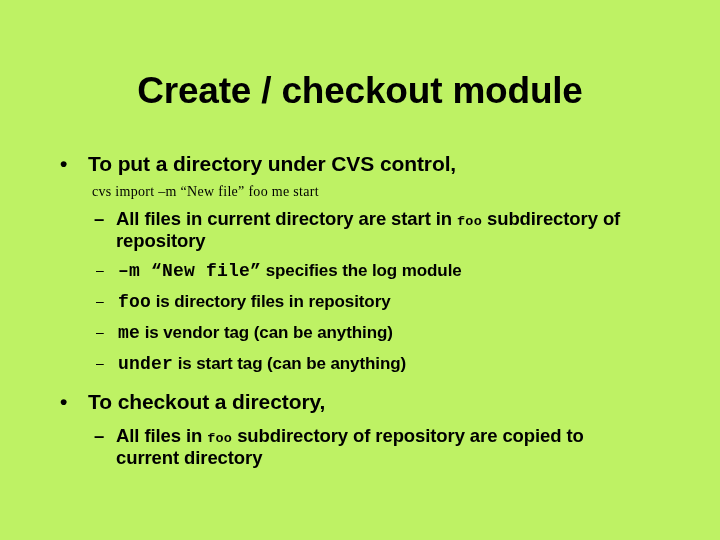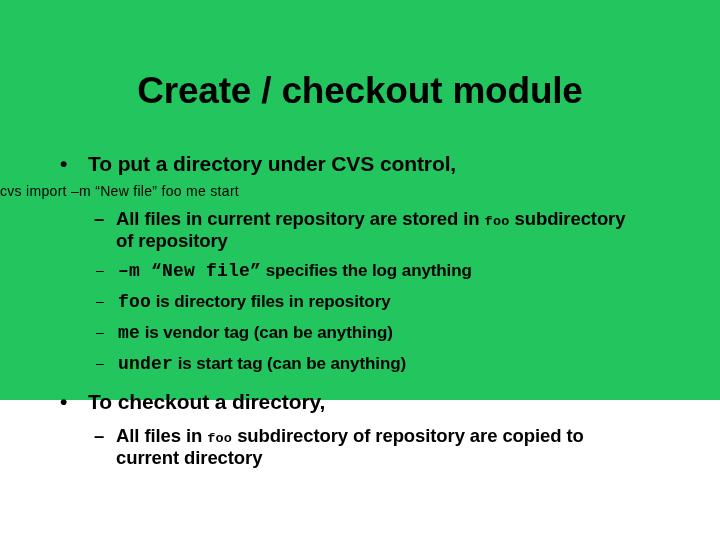--- a/index.html
+++ b/index.html
@@ -10,22 +10,22 @@
     width: 720px;
     height: 540px;
     background: #ffffff;
     font-family: "Liberation Sans", sans-serif;
     color: #000000;
     overflow: hidden;
   }
   .slide {
     position: relative;
     width: 720px;
-    height: 400px;
-    background: #22c55e;
+    height: 540px;
+    background: #bef264;
   }
 
   
   .slide-title {
     position: absolute;
     left: 40px;
     top: 72px;
     width: 640px;
     text-align: center;
     font-size: 37px;
@@ -57,21 +57,22 @@
     position: absolute;
     left: 60px;
     top: 0;
     font-size: 21px;
     font-weight: bold;
     line-height: 1.18;
   }
 
   
   .codeline {
-    font-family: Liberation Sans, sans-serif;
+    padding-left: 92px;
+    font-family: Liberation Serif, serif;
     font-size: 14px;
     line-height: 1.5;
     letter-spacing: 0.3px;
     margin: 0;
     white-space: nowrap;
   }
 
   
   .lvl2 {
     position: relative;
@@ -139,28 +140,28 @@
     </div>
 
     <div class="gap-xs"></div>
 
     <div class="codeline">cvs import –m “New file” foo me start</div>
 
     <div class="gap-sm"></div>
 
     <div class="lvl2">
       <span class="marker">–</span>
-      <span>All files in current repository are stored in </span><span class="mono">foo</span><span> subdirectory of repository</span>
-    </div>
-
-    <div class="gap-md"></div>
-
-    <div class="lvl3">
-      <span class="marker">–</span>
-      <span class="mono">–m “New file”</span><span> specifies the log anything</span>
+      <span>All files in current directory are start in </span><span class="mono">foo</span><span> subdirectory of repository</span>
+    </div>
+
+    <div class="gap-md"></div>
+
+    <div class="lvl3">
+      <span class="marker">–</span>
+      <span class="mono">–m “New file”</span><span> specifies the log module</span>
     </div>
 
     <div class="gap-md"></div>
 
     <div class="lvl3">
       <span class="marker">–</span>
       <span class="mono">foo</span><span> is directory files in repository</span>
     </div>
 
     <div class="gap-md"></div>

